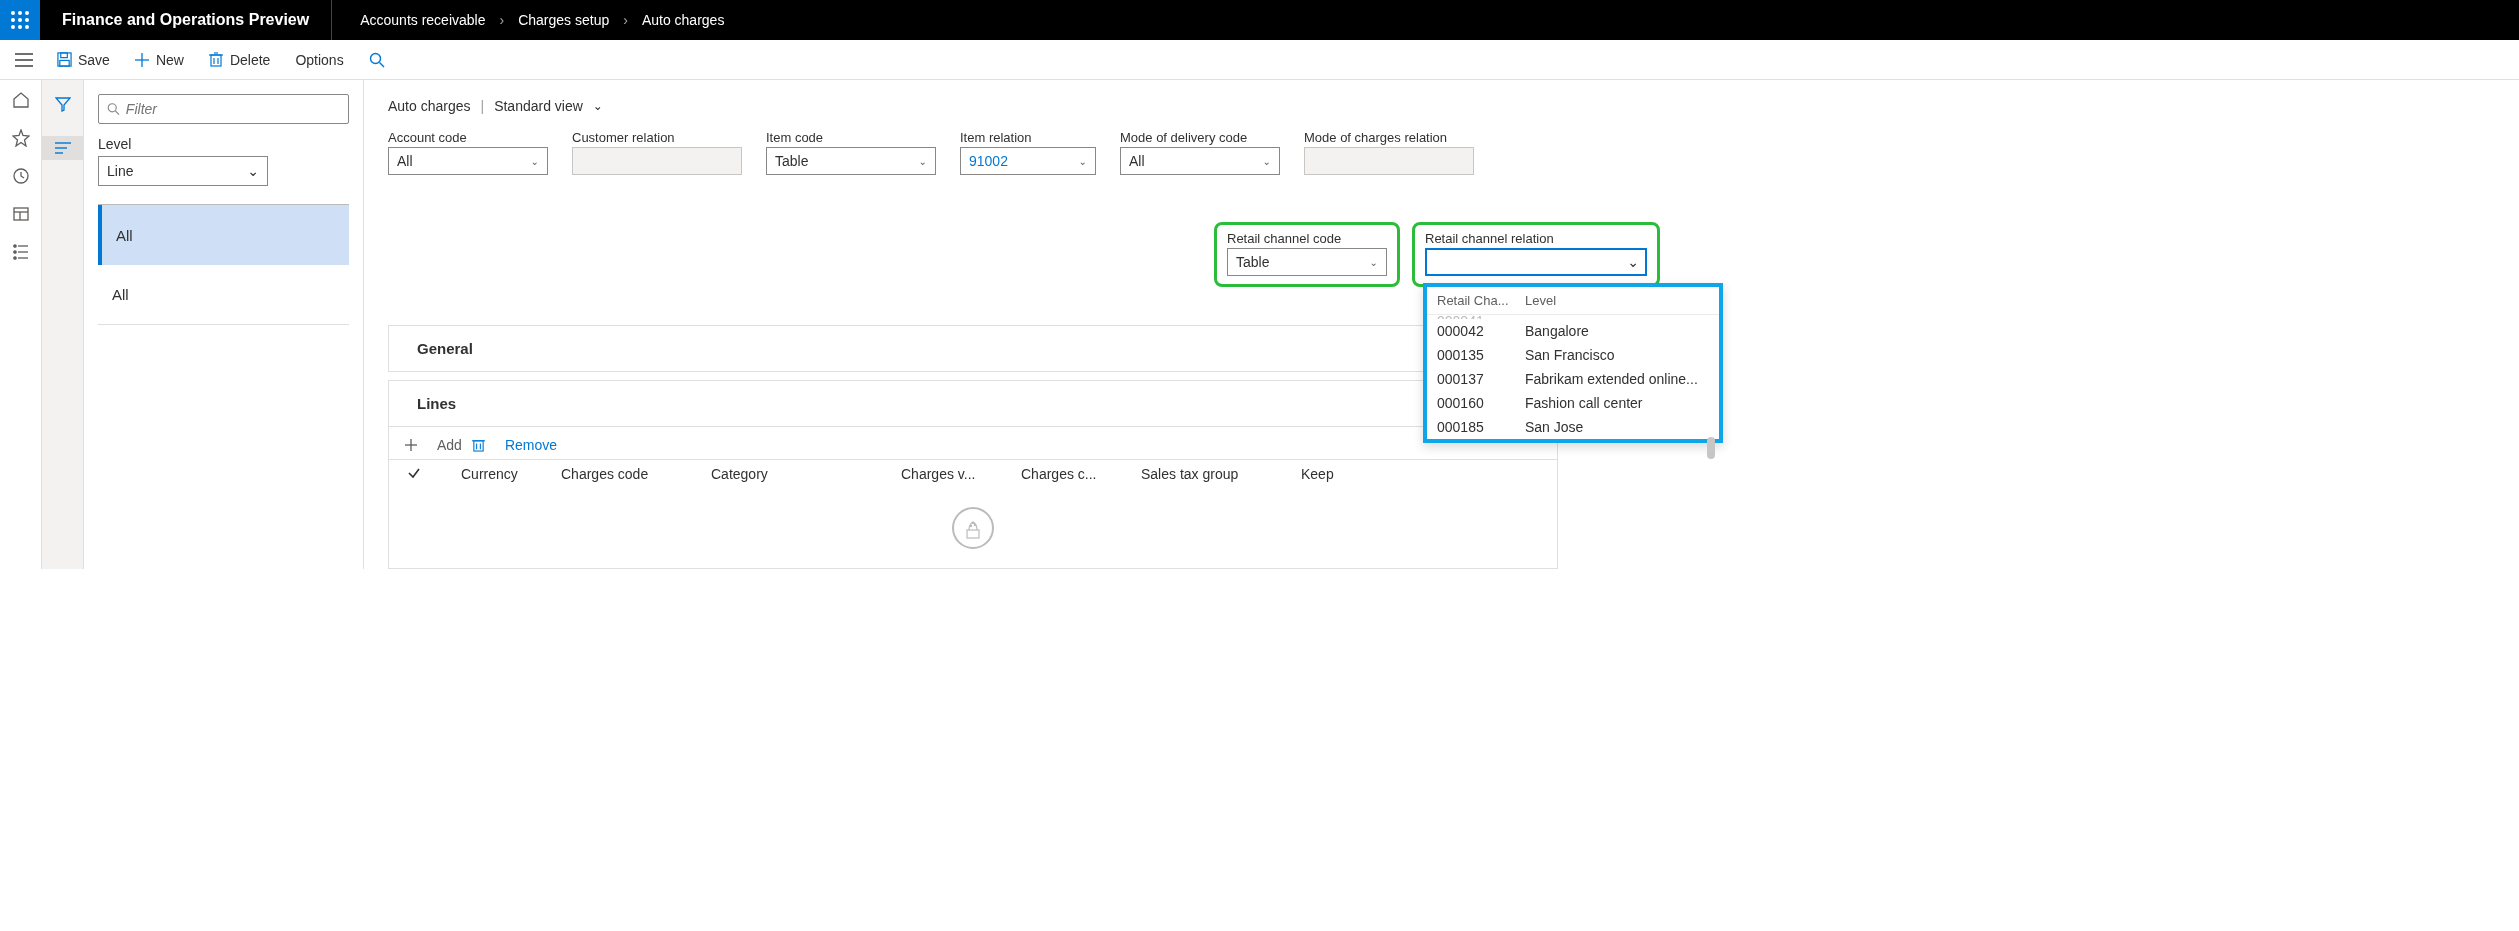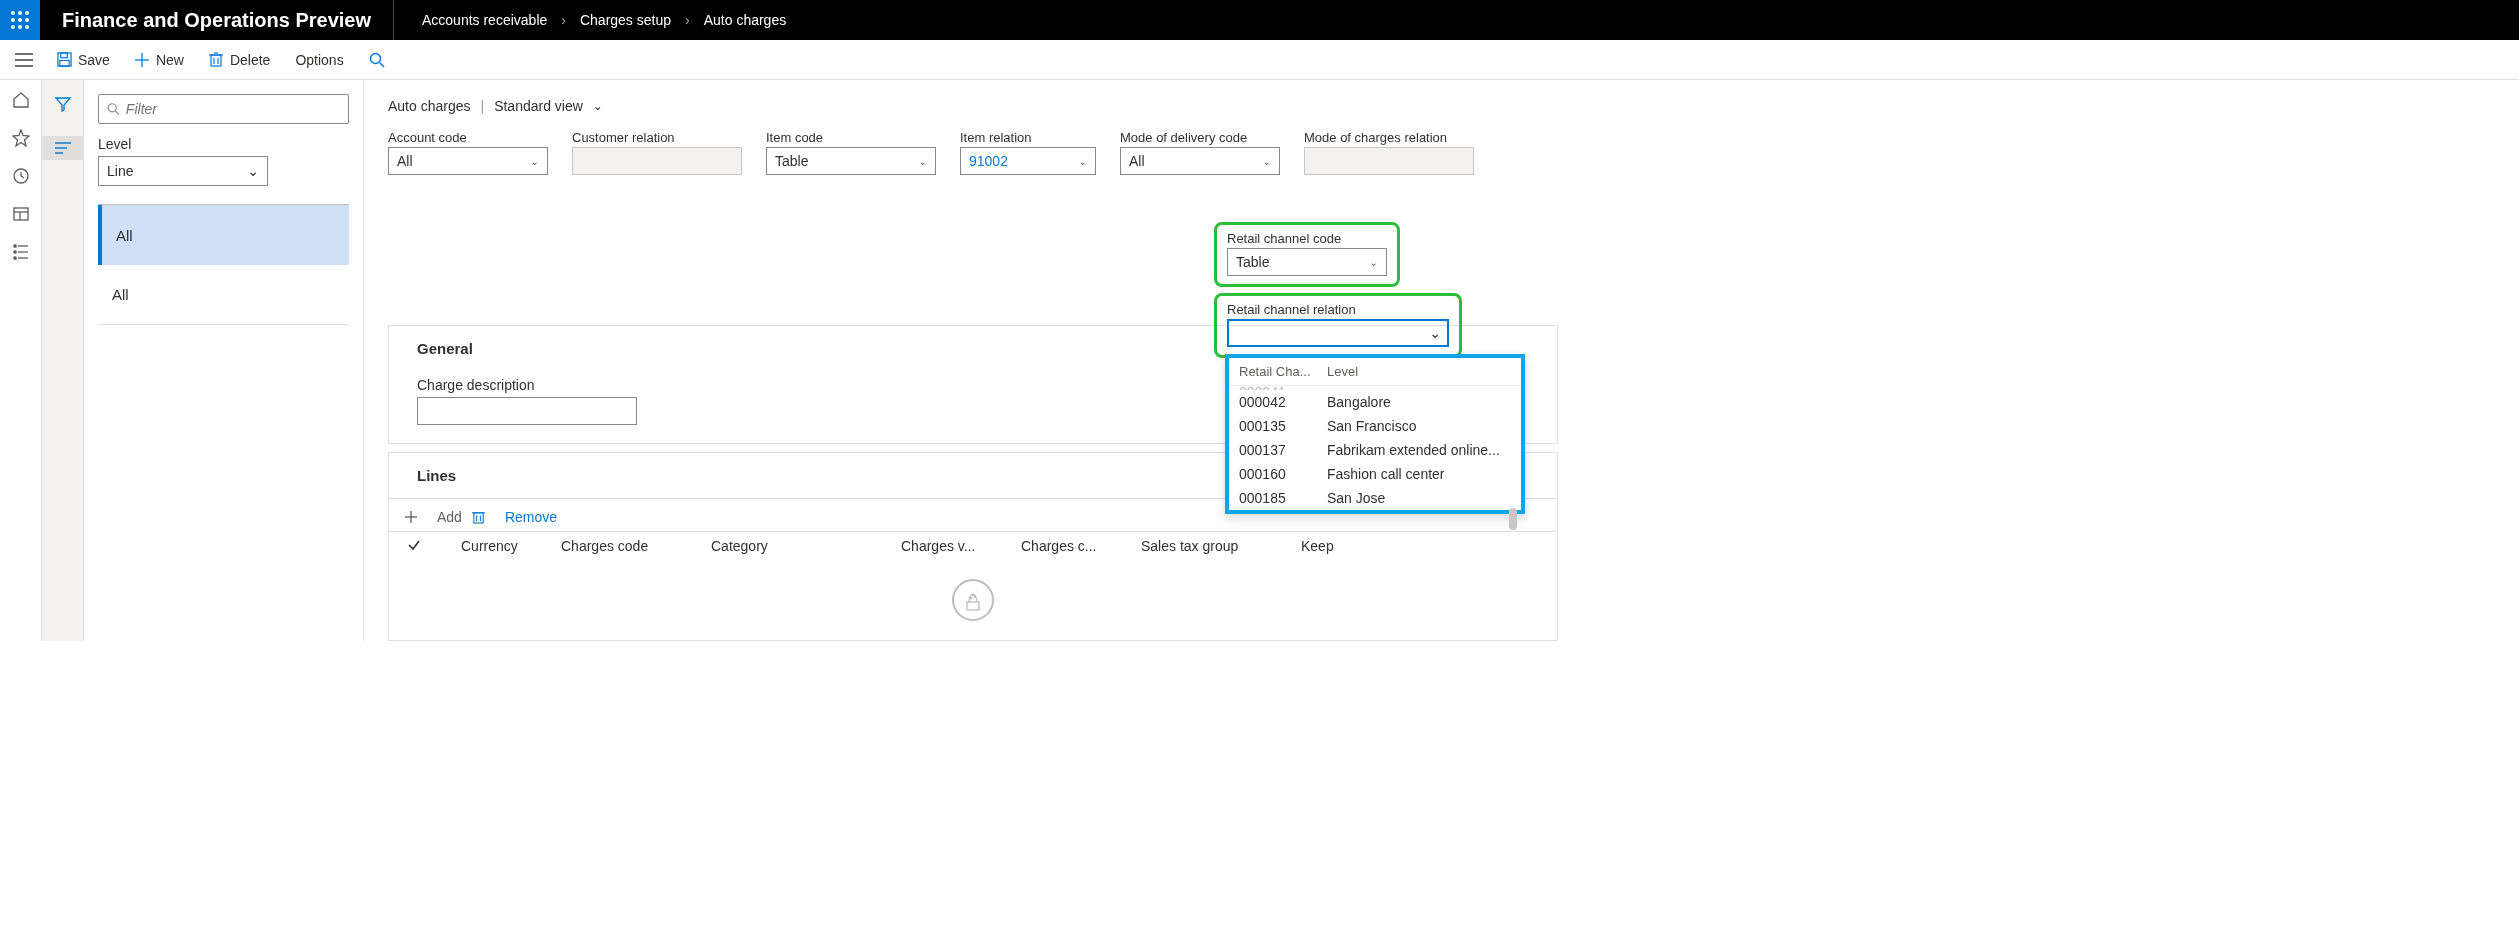--- a/index.html
+++ b/index.html
@@ -3,21 +3,21 @@
 <meta charset="utf-8">
 <style>
   * { box-sizing: border-box; margin: 0; padding: 0; font-family: "Segoe UI", Arial, sans-serif; }
   body { background: #fff; font-size: 14px; color: #323130; width: 2519px; }
   
   
   .titlebar { background: #000; color: #fff; height: 40px; display: flex; align-items: center; }
   .waffle { width: 40px; height: 40px; background: #0078d4; display: flex; align-items: center; justify-content: center; }
   .waffle-grid { width: 18px; height: 18px; display: grid; grid-template-columns: repeat(3,4px); grid-template-rows: repeat(3,4px); gap: 3px; }
   .waffle-dot { width: 4px; height: 4px; background: #fff; border-radius: 50%; }
-  .app-title { font-weight: 600; font-size: 20px; padding: 0 22px; border-right: 1px solid #444; height: 100%; display: flex; align-items: center; }
+  .app-title { font-weight: 600; font-size: 16px; padding: 0 22px; border-right: 1px solid #444; height: 100%; display: flex; align-items: center; }
   .breadcrumb { display: flex; align-items: center; padding-left: 28px; font-size: 14px; color: #fff; gap: 14px; }
   .breadcrumb .bc-sep { color: #aaa; }
   
   
   .actionbar { height: 40px; display: flex; align-items: center; border-bottom: 1px solid #e1dfdd; padding: 0 6px; gap: 4px; }
   .ab-hamburger { width: 36px; display:flex; justify-content:center; }
   .ab-btn { display: flex; align-items: center; gap: 6px; padding: 4px 10px; cursor: pointer; color: #323130; font-size: 14px; }
   .ab-btn.selected { font-weight:400; border:1px solid transparent; }
   .ab-icon { width:16px; height:16px; display:inline-flex; align-items:center; justify-content:center; }
   
@@ -291,21 +291,21 @@
           <span>All</span>
           <span class="chev">⌄</span>
         </div>
       </div>
       <div class="field">
         <div class="field-label">Mode of charges relation</div>
         <div class="field-input w-moder disabled"></div>
       </div>
     </div>
 
-    <div class="second-filter-row" style="position:absolute; top:120px; left:850px; flex-direction:column; gap:6px; align-items:flex-start;">
+    <div class="second-filter-row" style="position:absolute; top:120px; left:850px; flex-direction:row; gap:12px; align-items:flex-start;">
       <div class="green-box" style="display:inline-block;">
         <div class="field">
           <div class="field-label">Retail channel code</div>
           <div class="field-input w-retail">
             <span>Table</span>
             <span class="chev">⌄</span>
           </div>
         </div>
       </div>
       <div class="green-box row2" style="display:inline-block; position:relative;">
@@ -345,24 +345,20 @@
             <span class="c1">000185</span>
             <span class="c2">San Jose</span>
           </div>
           <div class="dd-scroll"></div>
         </div>
       </div>
     </div>
 
     <div class="section" style="margin-top:150px; width:1170px;">
       <div class="section-header">General</div>
-      <div class="section-body">
-        <div class="charge-label">Charge description</div>
-        <div class="charge-input"></div>
-      </div>
     </div>
 
     <div class="section" style="margin-top:8px; width:1170px;">
       <div class="section-header">Lines</div>
       <div class="lines-toolbar">
         <div class="tbtn add">
           <svg width="12" height="12" viewBox="0 0 12 12" stroke="#605e5c" stroke-width="1.3">
               <line x1="6" y1="0" x2="6" y2="12"></line>
               <line x1="0" y1="6" x2="12" y2="6"></line>
             </svg>

